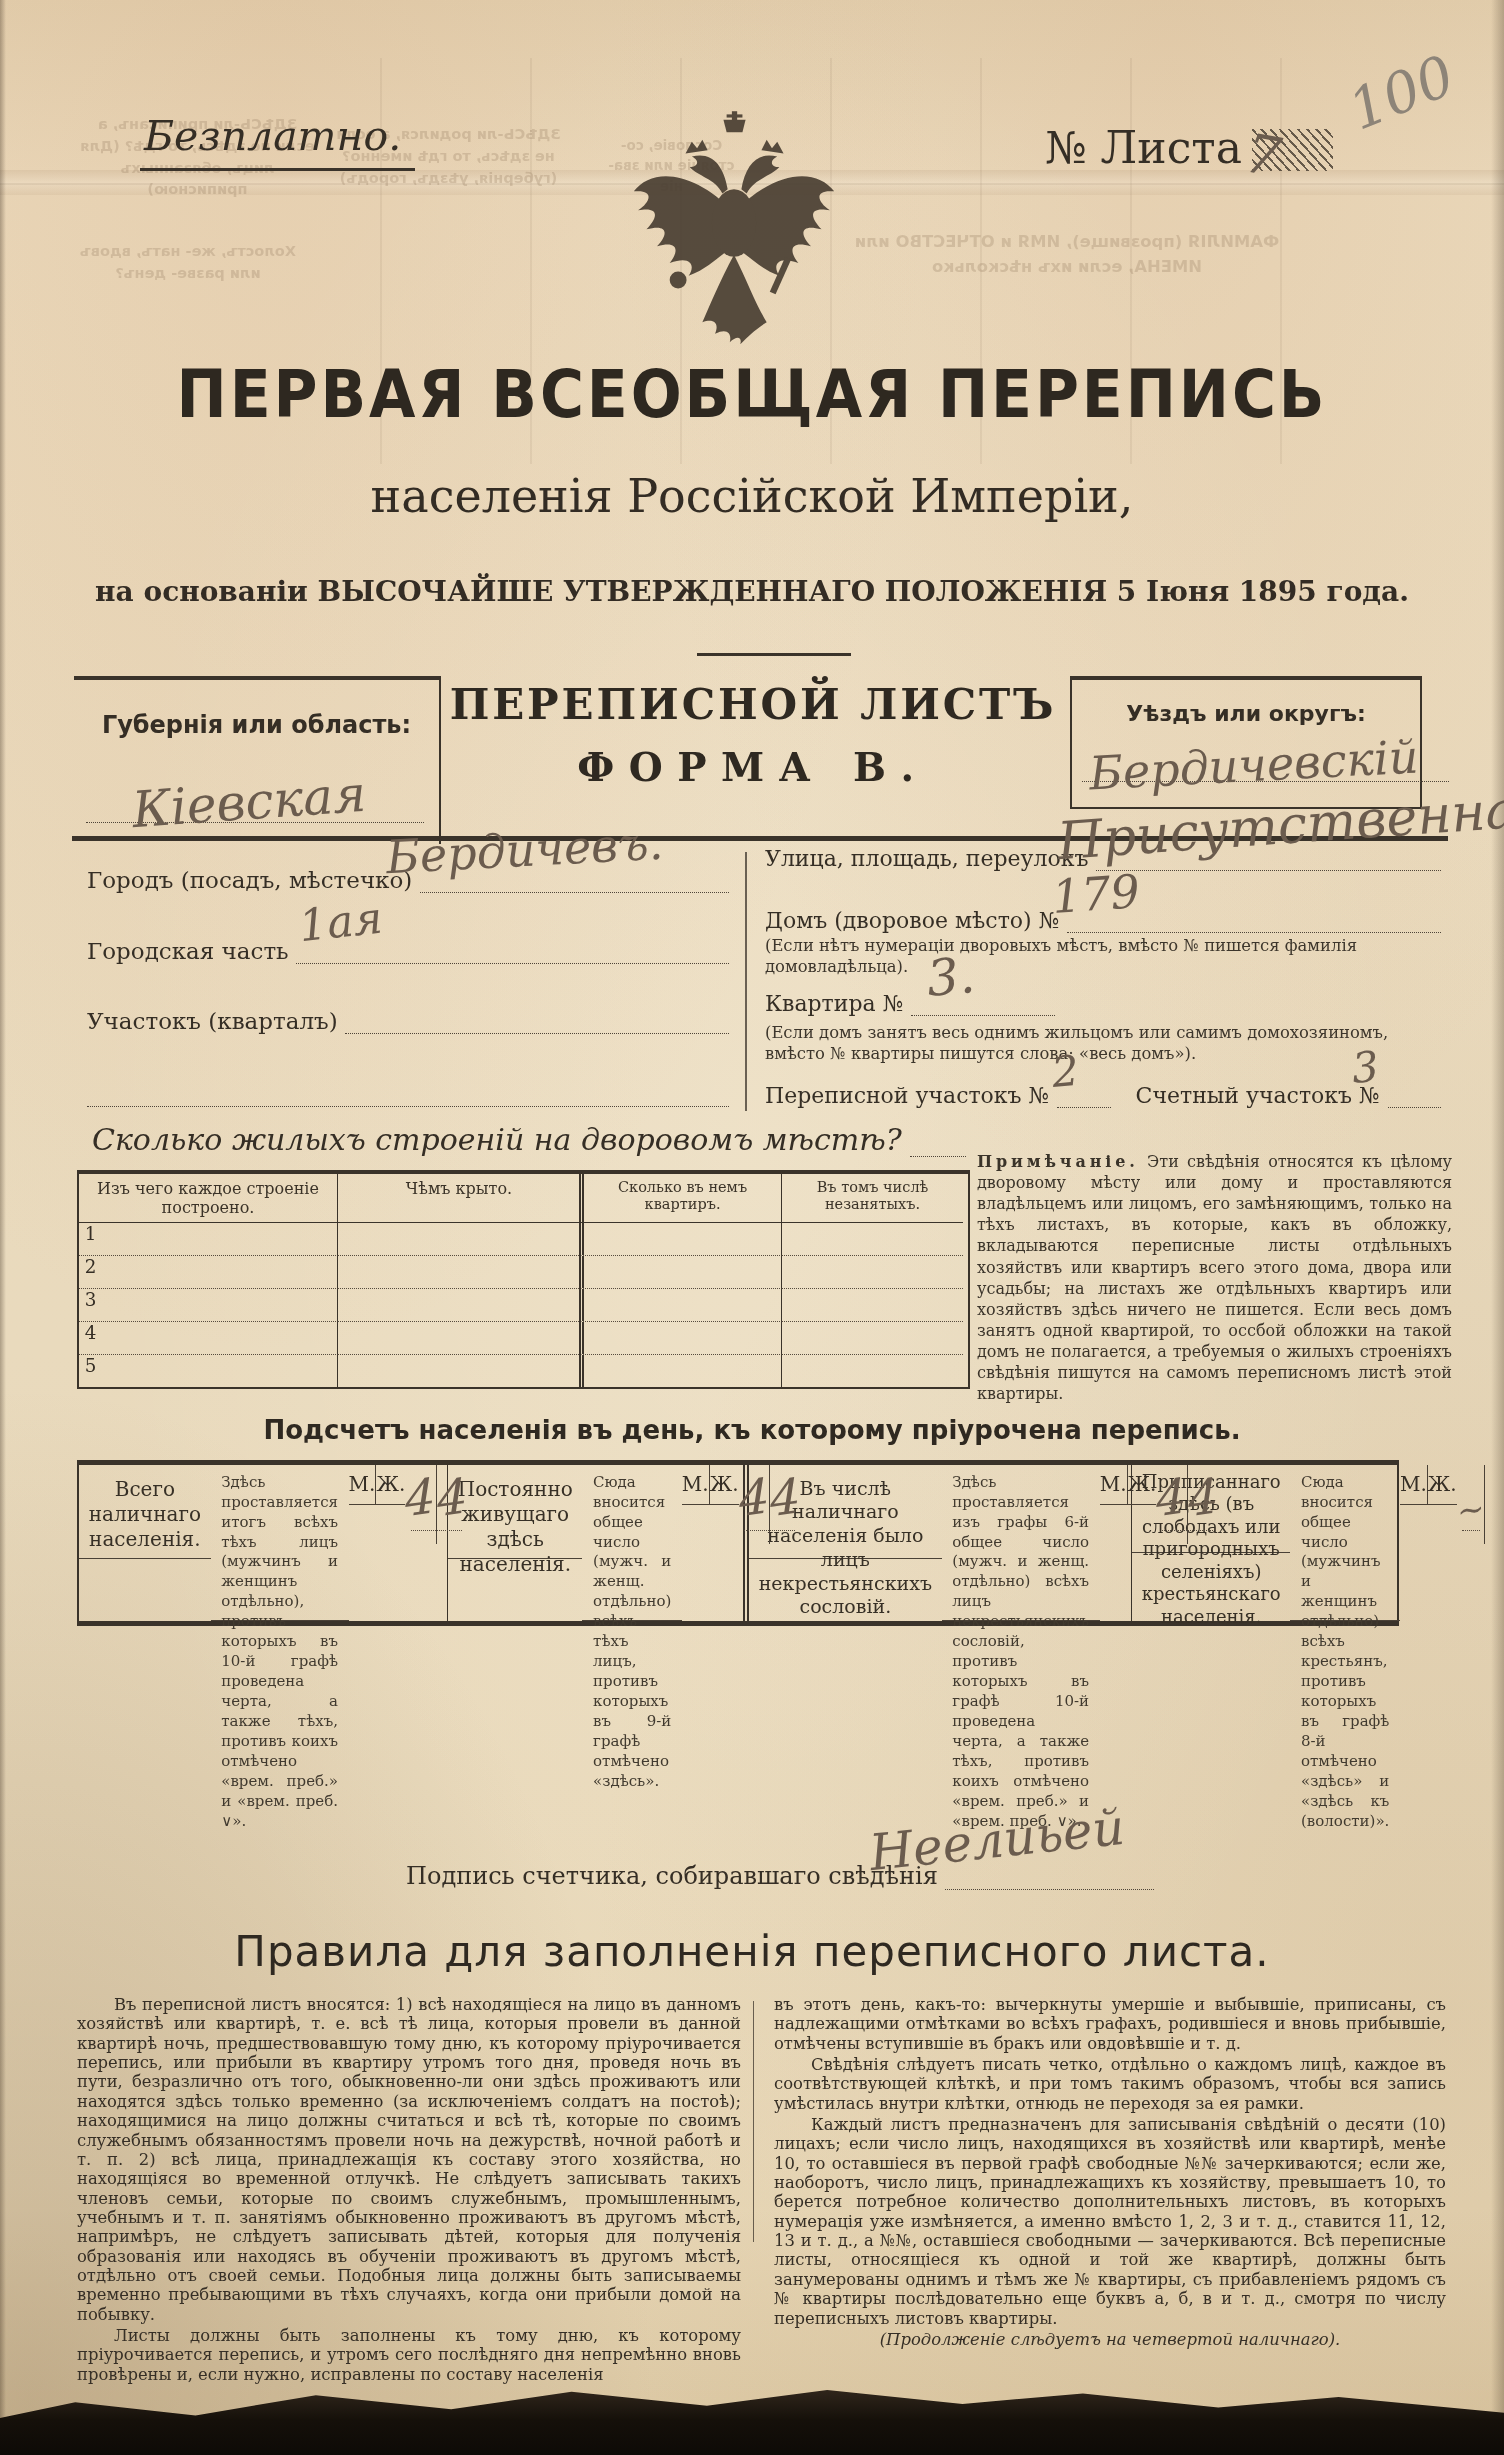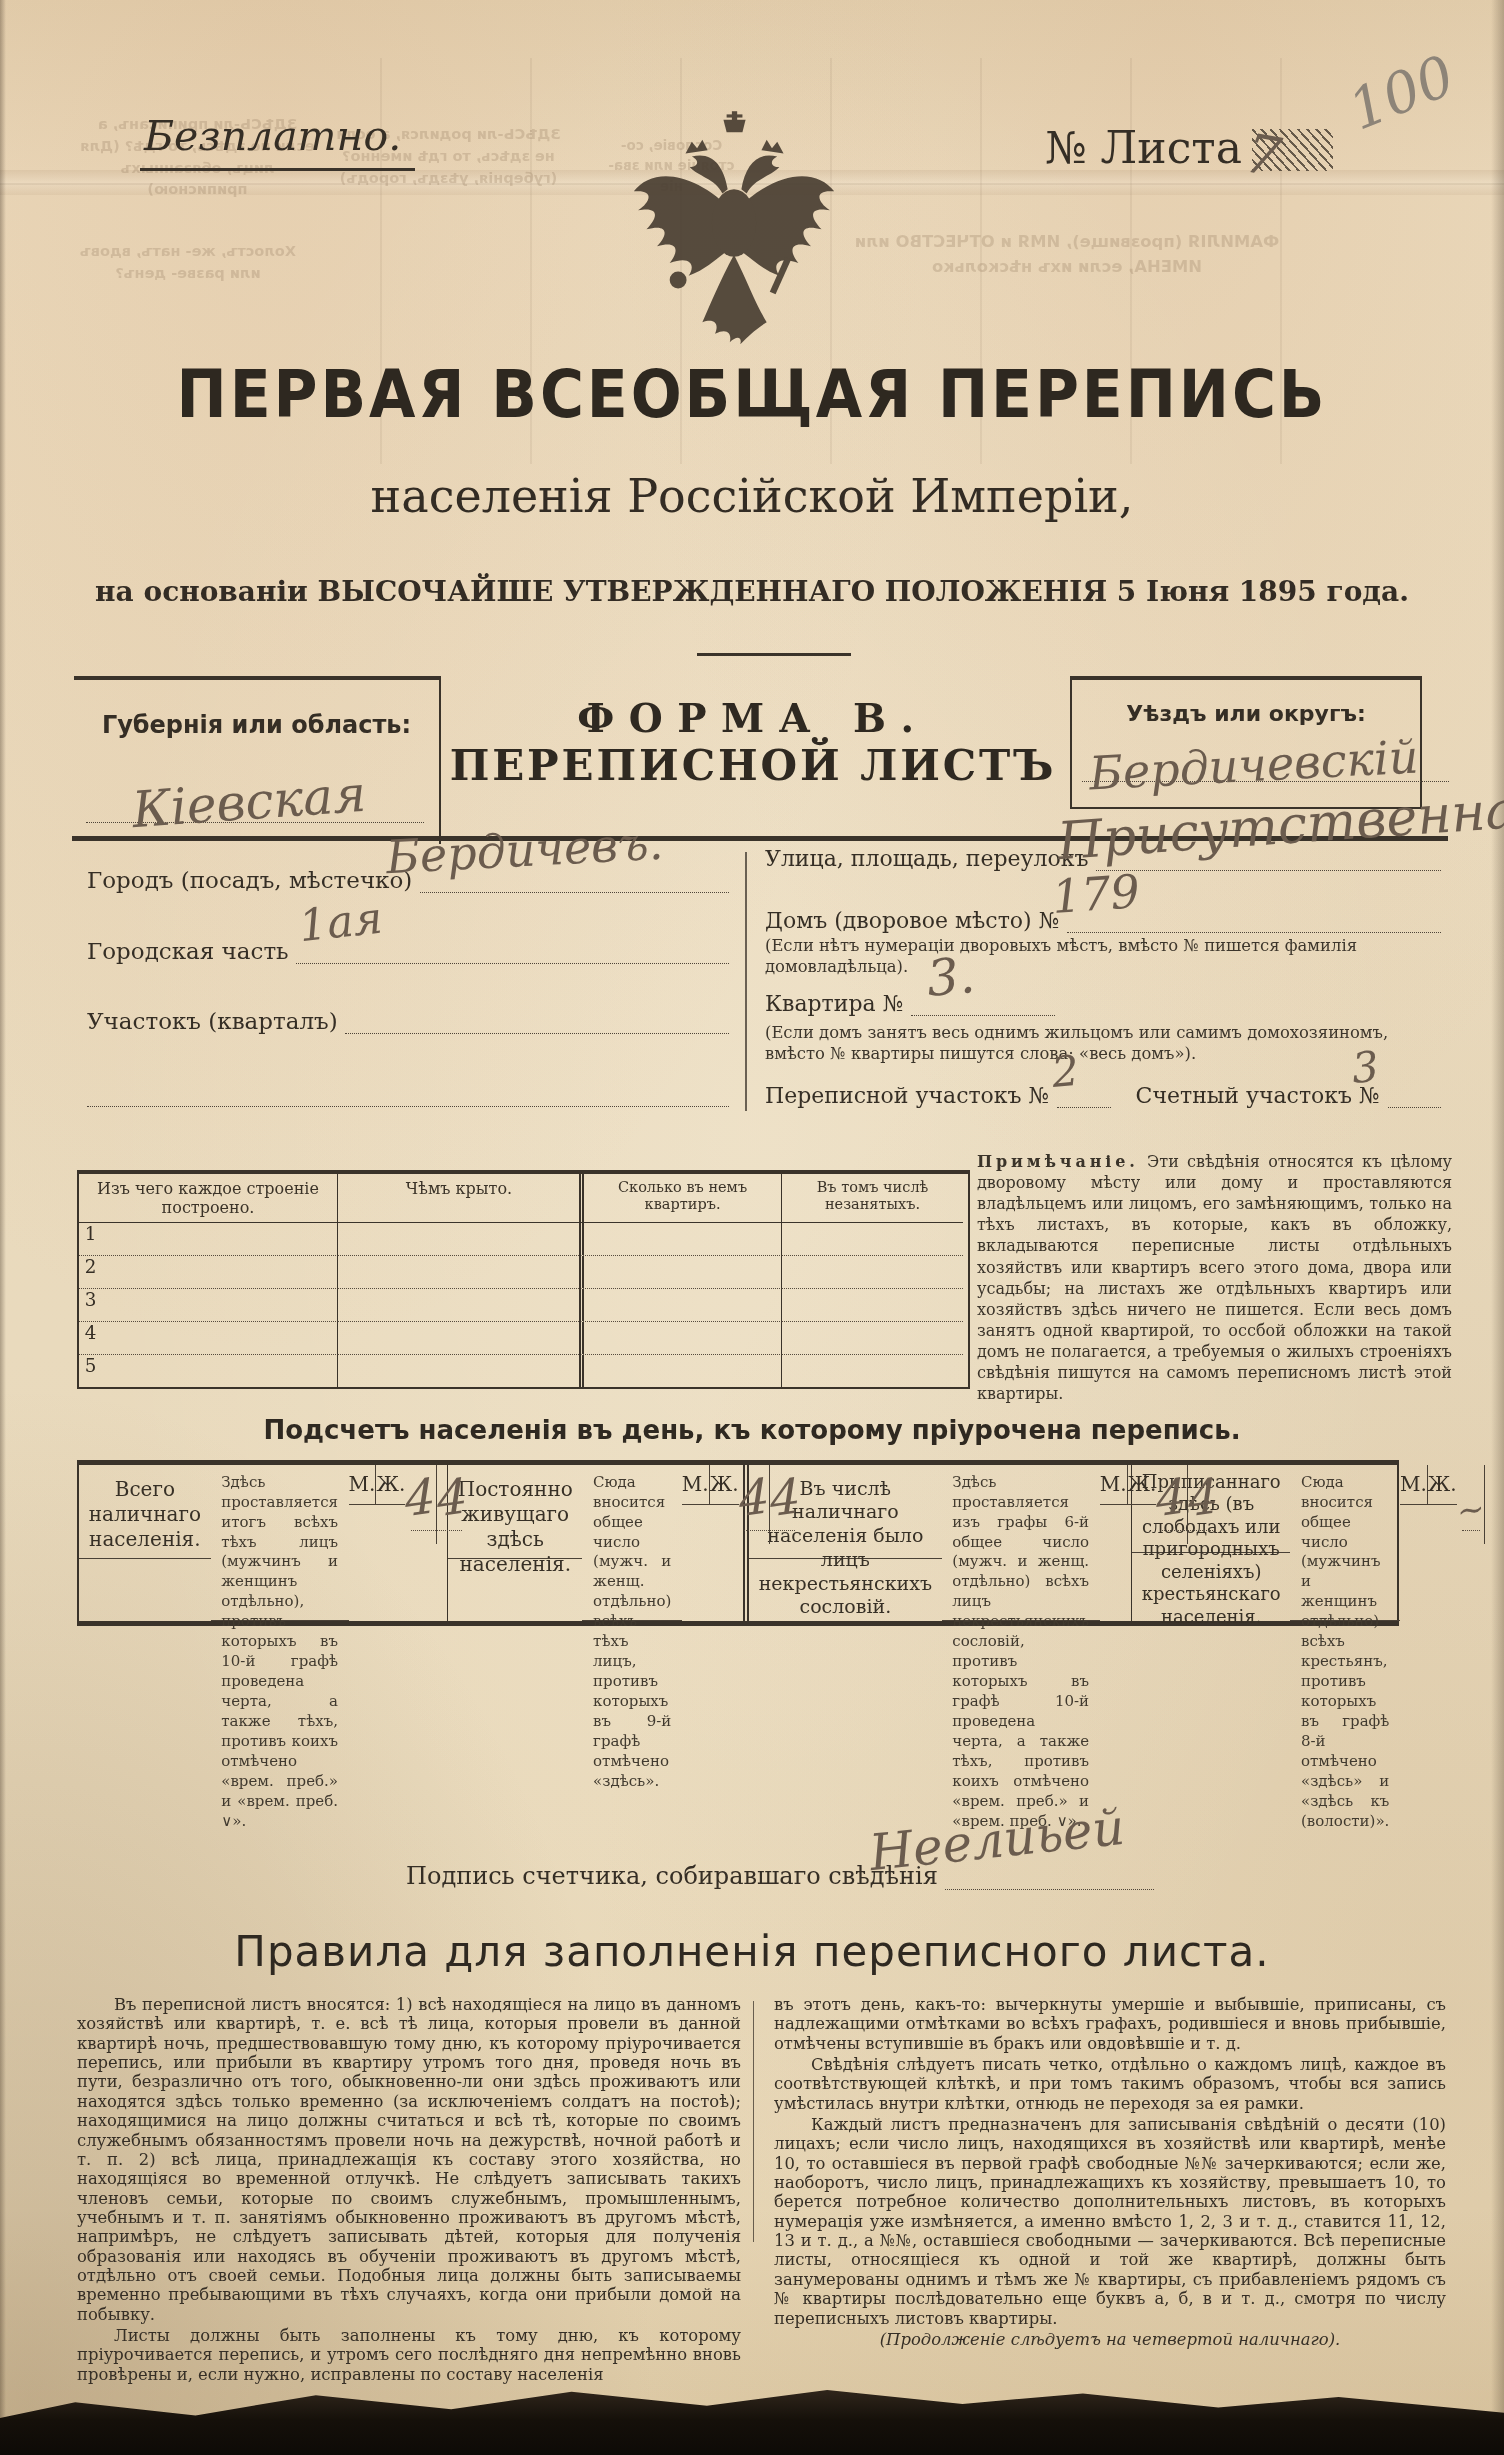--- a/index.html
+++ b/index.html
@@ -115,22 +115,22 @@
   <div class="abs" style="top:575px;left:0;width:1504px;text-align:center;font-weight:bold;font-size:28px;color:#332c24;">на основаніи ВЫСОЧАЙШЕ УТВЕРЖДЕННАГО ПОЛОЖЕНІЯ 5 Іюня 1895 года.</div>
   <div class="abs" style="top:653px;left:697px;width:154px;height:2.9px;background:#3a332a;"></div>
 
   <div class="abs gub-box">
     <div class="sans" style="text-align:center;margin-top:31px;font-weight:bold;font-size:24px;">Губернія или область:</div>
     <div class="dots" style="position:absolute;left:11.6px;right:15.4px;bottom:21px;"></div>
     <div class="hw" style="position:absolute;left:58px;bottom:13.5px;font-size:50px;transform:rotate(-4deg);">Кіевская</div>
   </div>
 
   <div class="abs" style="top:680px;left:439px;width:628px;text-align:center;">
+    <div style="font-weight:bold;font-size:42px;letter-spacing:2.9px;color:#2f2921;">ПЕРЕПИСНОЙ ЛИСТЪ</div>
     <div style="font-weight:bold;font-size:39px;letter-spacing:14.5px;margin-top:15.4px;color:#2f2921;">ФОРМА В.</div>
-    <div style="font-weight:bold;font-size:42px;letter-spacing:2.9px;color:#2f2921;">ПЕРЕПИСНОЙ ЛИСТЪ</div>
   </div>
 
   <div class="abs uezd-box">
     <div class="sans" style="text-align:center;margin-top:21px;font-weight:bold;font-size:22px;">Уѣздъ или округъ:</div>
     <div class="dots" style="position:absolute;left:9.7px;right:-29px;bottom:25px;"></div>
     <div class="hw" style="position:absolute;left:17.4px;bottom:15.4px;font-size:46px;transform:rotate(-3deg);white-space:nowrap;">Бердичевскій</div>
   </div>
   <div class="abs thickrule"></div>
 
   <div class="abs frow" style="top:867px;left:87px;width:642px;font-size:23px;">
@@ -176,20 +176,24 @@
 
   <div class="abs frow" style="top:1083px;left:765px;width:676px;font-size:22px;">
     <span>Переписной участокъ №</span>
       <span class="fill" style="max-width:126px;"></span>
     <span style="margin-left:25px;">Счетный участокъ №</span>
       <span class="fill" style="max-width:126px;"></span>
   </div>
   <div class="abs hw" style="top:1047px;left:1052px;font-size:42px;transform:rotate(-5deg);">2</div>
   <div class="abs hw" style="top:1043px;left:1352px;font-size:42px;transform:rotate(-5deg);">3</div>
 
+  <div class="abs frow" style="top:1122px;left:92px;width:874px;">
+    <span style="font-size:30px;font-style:italic;">Сколько жилыхъ строеній на дворовомъ мѣстѣ?</span>
+      <span class="fill"></span>
+  </div>
 
   <div class="abs btable">
     <div class="bth">Изъ чего каждое строеніе построено.</div>
     <div class="bth">Чѣмъ крыто.</div>
     <div class="bth dbl" style="font-size:14.5px;">Сколько въ немъ квартиръ.</div>
     <div class="bth lastcol" style="font-size:14.5px;">Въ томъ числѣ незанятыхъ.</div>
 
     <div class="btd">1</div>
     <div class="btd"></div>
     <div class="btd dbl"></div>

